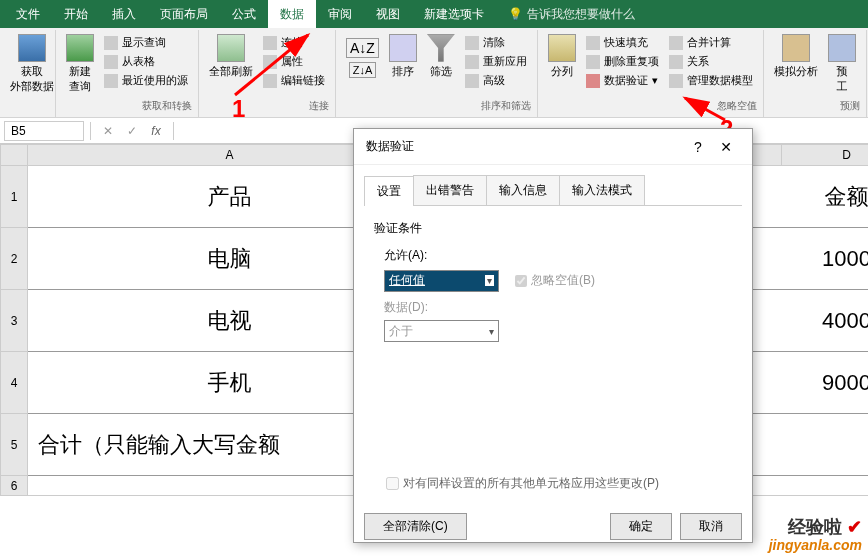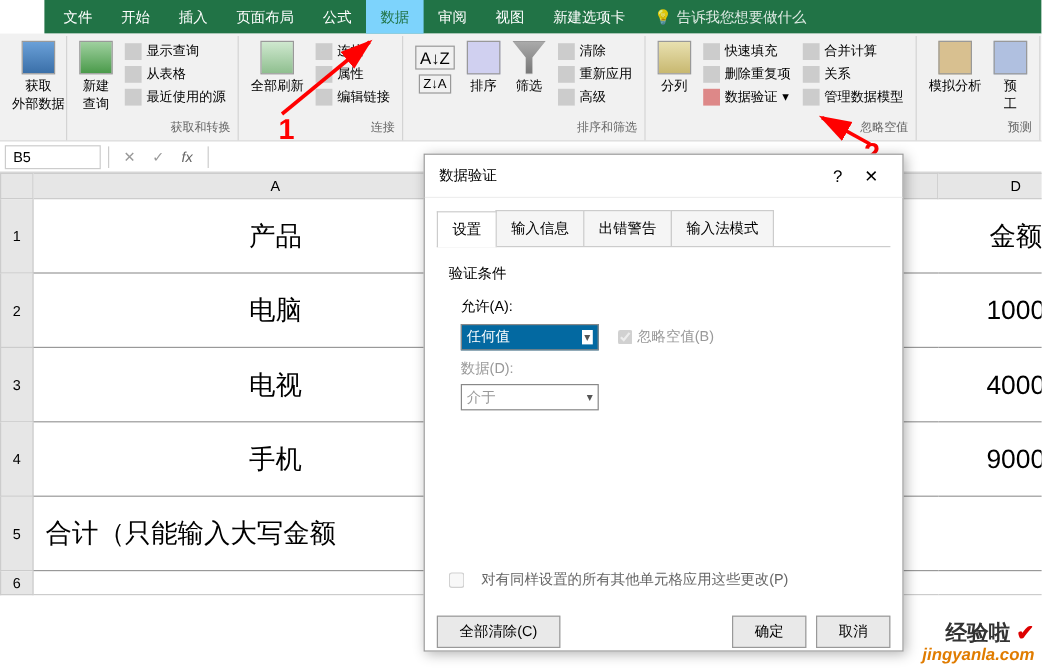--- a/index.html
+++ b/index.html
@@ -1,20 +1,20 @@
 <!DOCTYPE html>
 <html><head>
 <meta charset="utf-8">
 <style>
 * { box-sizing: border-box; margin: 0; padding: 0; font-family: "Microsoft YaHei", sans-serif; }
 body { background: #fff; width: 868px; height: 557px; overflow: hidden; position: relative; }
 
-.titlebar { background: #217346; height: 28px; display: flex; align-items: center; padding: 0 4px; color: #fff; font-size: 12px; margin-left: 37px; }
+.titlebar { background: #217346; height: 28px; display: flex; align-items: center; padding: 0 4px; color: #fff; font-size: 12px; }
 .titlebar .tab { padding: 0 12px; height: 28px; display: flex; align-items: center; cursor: pointer; }
-.titlebar .tab.active { background: #7dd3fc; color: #217346; }
+.titlebar .tab.active { background: #ffffff; color: #217346; }
 .titlebar .tell { margin-left: 12px; opacity: 0.85; display: flex; align-items: center; gap: 4px; }
 
 .ribbon { background: #f1f1f1; height: 90px; border-bottom: 1px solid #d4d4d4; display: flex; padding: 2px 0 0 0; font-size: 11px; }
 .rgroup { border-right: 1px solid #d4d4d4; padding: 2px 6px; display: flex; flex-direction: column; justify-content: space-between; }
 .rgroup .controls { display: flex; gap: 2px; flex: 1; align-items: flex-start; }
 .rgroup .label { text-align: right; color: #666; font-size: 10px; padding: 2px 0; }
 .bigbtn { display: flex; flex-direction: column; align-items: center; padding: 2px 4px; cursor: pointer; gap: 2px; }
 .bigicon { width: 28px; height: 28px; background: #ddd; border: 1px solid #999; }
 .smallitems { display: flex; flex-direction: column; gap: 2px; padding: 2px; }
 .smallitem { display: flex; align-items: center; gap: 4px; padding: 1px 2px; cursor: pointer; font-size: 11px; }
@@ -45,29 +45,29 @@
 .dialog { position: absolute; left: 353px; top: 128px; width: 400px; height: 415px; background: #fff; border: 1px solid #999; box-shadow: 2px 2px 10px rgba(0,0,0,0.3); font-size: 12px; }
 .dialog-title { height: 36px; display: flex; align-items: center; padding: 0 12px; border-bottom: 1px solid #eee; }
 .dialog-title .txt { flex: 1; }
 .dialog-title .help, .dialog-title .close { width: 28px; text-align: center; cursor: pointer; font-size: 14px; }
 .dialog-tabs { display: flex; padding: 10px 10px 0 10px; text-align: center; }
 .dtab { border: 1px solid #ccc; border-bottom: none; padding: 6px 12px; background: #f5f5f5; cursor: pointer; margin-right: -1px; font-size: 12px; }
 .dtab.active { background: #fff; position: relative; top: 1px; }
 .dialog-body { border-top: 1px solid #ccc; margin: 0 10px; padding: 14px 10px; height: 300px; }
 .dialog-body label { display: block; margin: 6px 0 4px 0; }
 .sel { border: 1px solid #888; padding: 1px 4px; font-size: 12px; width: 115px; height: 22px; background: #fff; display: flex; align-items: center; justify-content: space-between; }
-.sel.hl { background: #0369a1; color: #fff; }
+.sel.hl { background: #0c4a6e; color: #fff; text-decoration: underline; }
 .sel .chev { color: #555; font-size: 10px; }
 .sel.hl .chev { background: #fff; color: #555; padding: 0 2px; }
 .checkbox-row { display: flex; align-items: center; gap: 4px; color: #999; margin: 4px 0; }
 .checkbox-row input { width: 12px; height: 12px; }
 .dialog-footer { display: flex; justify-content: space-between; align-items: center; padding: 8px 10px; }
 .dialog-footer .right { display: flex; gap: 8px; }
 .dbtn { border: 1px solid #999; background: #e9e9e9; padding: 4px 18px; cursor: pointer; font-size: 12px; }
-.apply-check { position: absolute; bottom: 50px; left: 20px; display: flex; align-items: center; gap: 14px; color: #666; font-size: 12px; }
+.apply-check { position: absolute; bottom: 50px; left: 32px; display: flex; align-items: center; gap: 4px; color: #666; font-size: 12px; }
 
 .watermark { position: absolute; right: 6px; bottom: 4px; font-size: 14px; font-style: italic; display: flex; flex-direction: column; align-items: flex-end; line-height: 1.1; }
 .watermark .zh { color: #333; font-weight: bold; font-style: normal; font-size: 18px; }
 .watermark .zh .red { color: #d00; }
 .watermark .en { color: #e07c00; font-weight: bold; }
 </style>
 </head>
 <body>
 
 <div class="titlebar">
@@ -308,22 +308,22 @@
 <div class="ann2">2</div>
 
 <div class="dialog">
   <div class="dialog-title">
     <span class="txt">数据验证</span>
     <span class="help">?</span>
     <span class="close">✕</span>
   </div>
   <div class="dialog-tabs">
     <div class="dtab active">设置</div>
+    <div class="dtab">出错警告</div>
     <div class="dtab">输入信息</div>
-    <div class="dtab">出错警告</div>
     <div class="dtab">输入法模式</div>
   </div>
   <div class="dialog-body">
     <div>验证条件</div>
     <label style="margin-left:10px;margin-top:10px">允许(A):</label>
     <div style="display:flex;align-items:center;gap:16px;margin-left:10px">
       <div class="sel hl">
         <span>任何值</span>
           <span class="chev">▾</span>
       </div>

